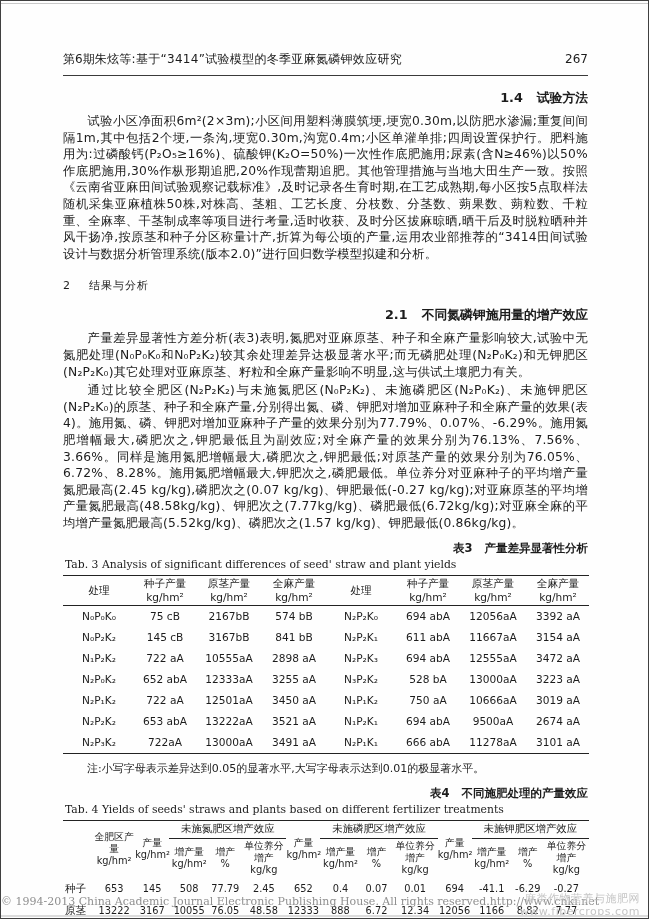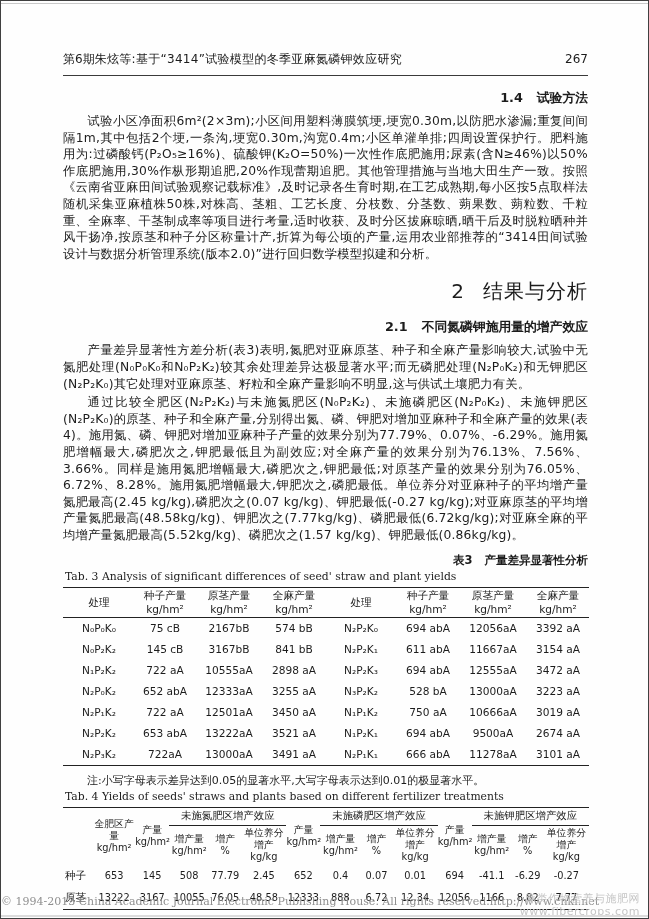--- a/index.html
+++ b/index.html
@@ -13,21 +13,21 @@
   .content{padding:50px 60px 0 62px;}
   
   .running-head{display:flex;align-items:baseline;font-size:12px;}
   .rh-issue{flex:0 0 auto;}
   .rh-title{flex:1 1 auto;letter-spacing:.3px;}
   .rh-page{flex:0 0 auto;}
   .headrule{border-bottom:1.6px solid #3a3a3a;margin-top:7px;}
   
   .h-sub{font-weight:bold;font-size:12.8px;margin:14px 0 6px 0;text-align:right;}
   .h-sub .num{margin-right:14px;}
-  .h-sec{font-size:20px;margin:16px 0 8px 0;letter-spacing:1px;text-align:right;}
+  .h-sec{font-size:11px;margin:16px 0 8px 0;letter-spacing:1px;}
   .h-sec .num{margin-right:18px;}
   
   p.body{
     margin:2px 0 0 0;font-size:12.3px;line-height:16.6px;
     text-align:justify;text-indent:2em;letter-spacing:.2px;
   }
   
   .cap-zh{font-weight:bold;font-size:11.5px;margin:10px 0 2px 24px;text-align:right;}
   .cap-zh .cap-no{margin-right:12px;}
   .cap-en{font-family:"DejaVu Serif","Liberation Serif",serif;font-size:10.8px;margin:2px 0 4px 2px;}
@@ -205,20 +205,23 @@
             <td>N₂P₁K₁</td>
             <td>666 abA</td>
             <td>11278aA</td>
             <td>3101 aA</td>
           </tr>
         </tbody>
     </table>
 
     <div class="note">注:小写字母表示差异达到0.05的显著水平,大写字母表示达到0.01的极显著水平。</div>
 
+    <div class="cap-zh">
+      <span class="cap-no">表4</span><span>不同施肥处理的产量效应</span>
+    </div>
     <div class="cap-en">Tab. 4   Yields of seeds' straws and plants based on different fertilizer treatments</div>
 
     <table class="sci" id="table4">
       <colgroup>
         <col style="width:30px">
           <col style="width:42px">
         <col style="width:34px">
           <col style="width:40px">
           <col style="width:32px">
           <col style="width:45px">

